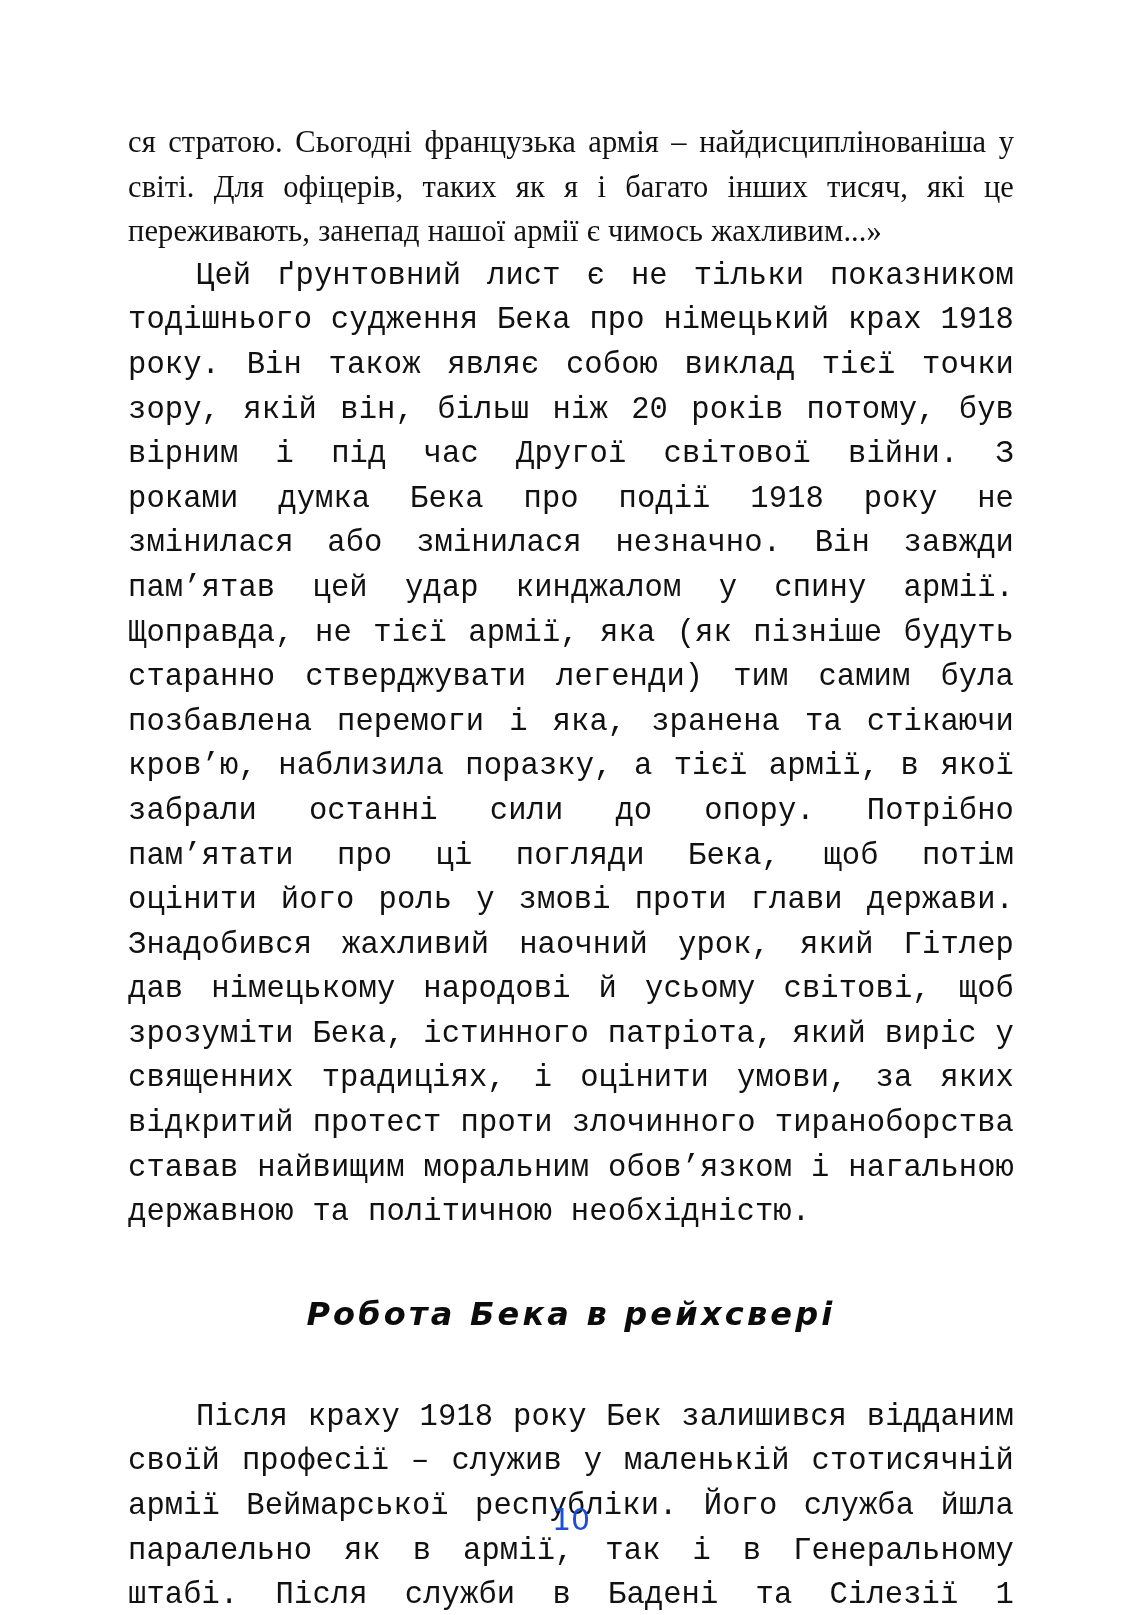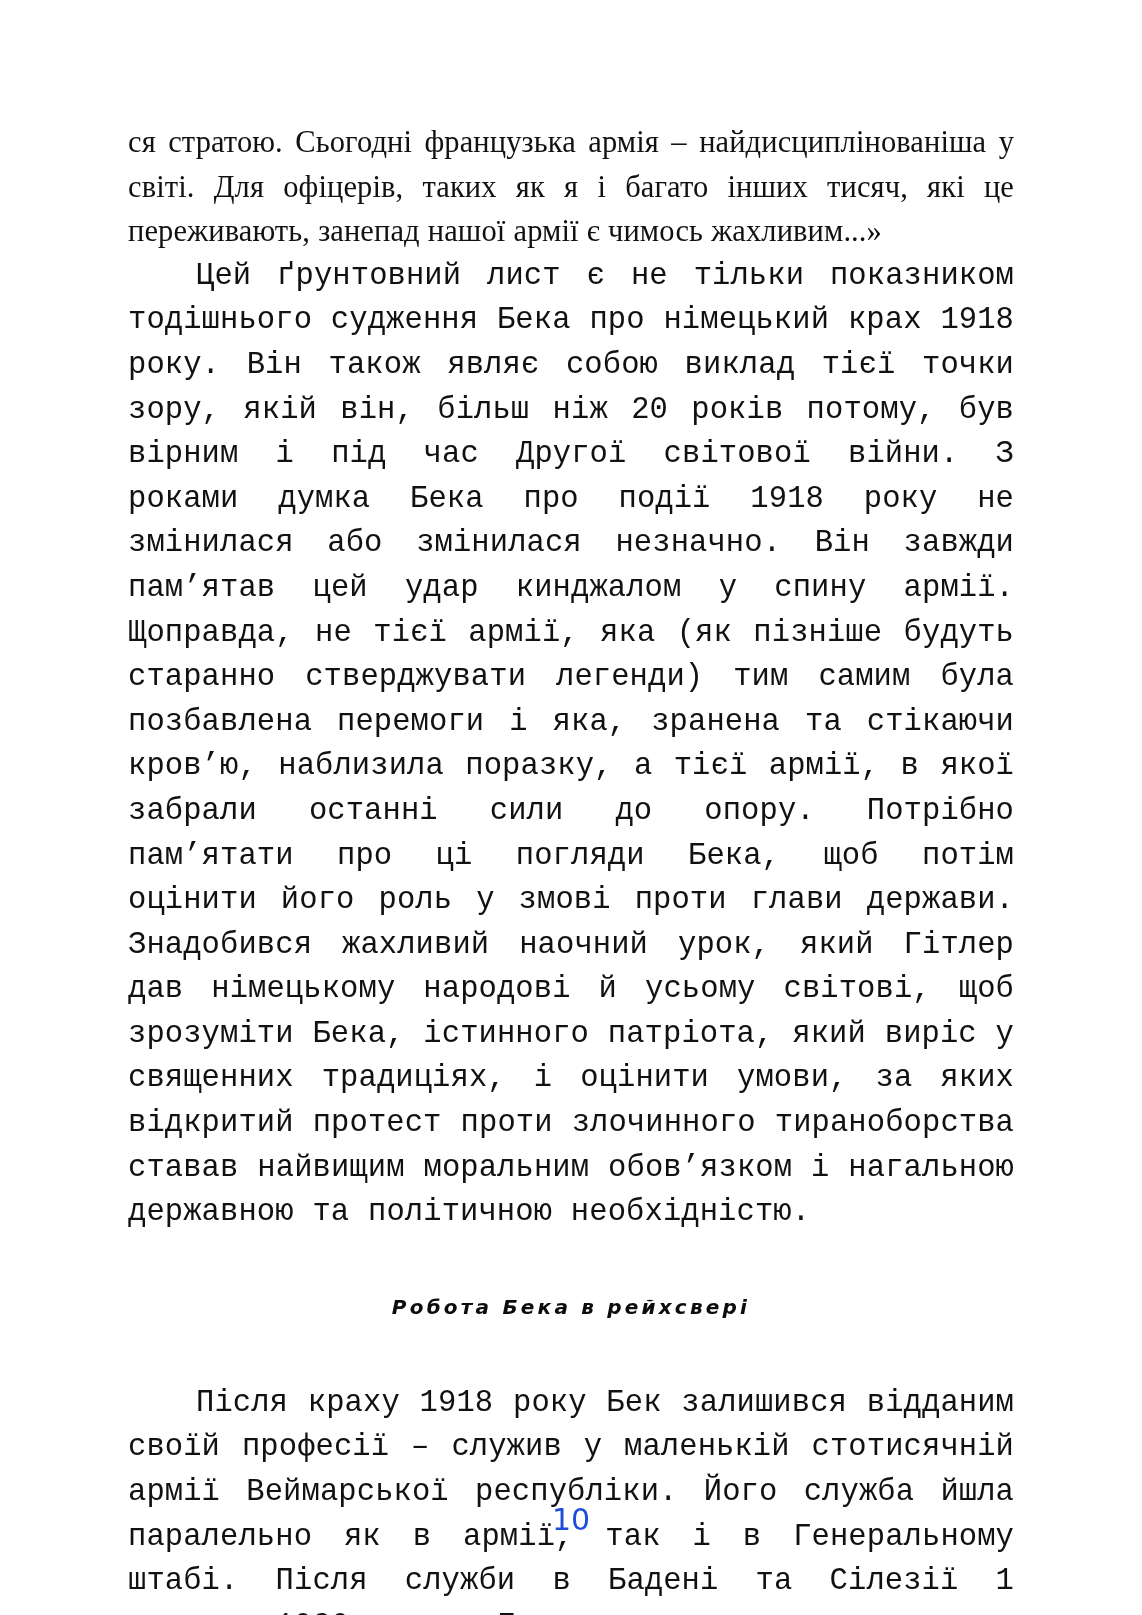--- a/index.html
+++ b/index.html
@@ -36,21 +36,21 @@
   }
   .para-cont {
     text-indent: 0;
   }
   .section-heading {
     margin: 60px 0 0 0;
     text-align: center;
     font-family: "DejaVu Sans", sans-serif;
     font-style: italic;
     font-weight: bold;
-    font-size: 20px;
+    font-size: 32px;
     letter-spacing: 3.2px;
     color: #0c0c0c;
   }
   .heading-gap-after {
     height: 62px;
   }
   .page-number {
     position: absolute;
     left: 0;
     right: 0;

